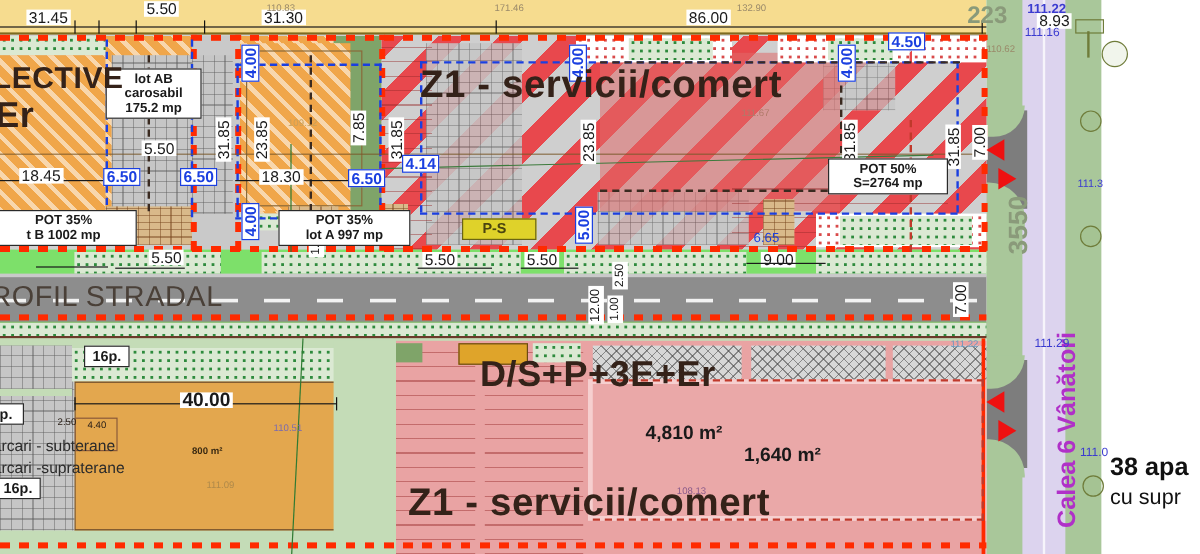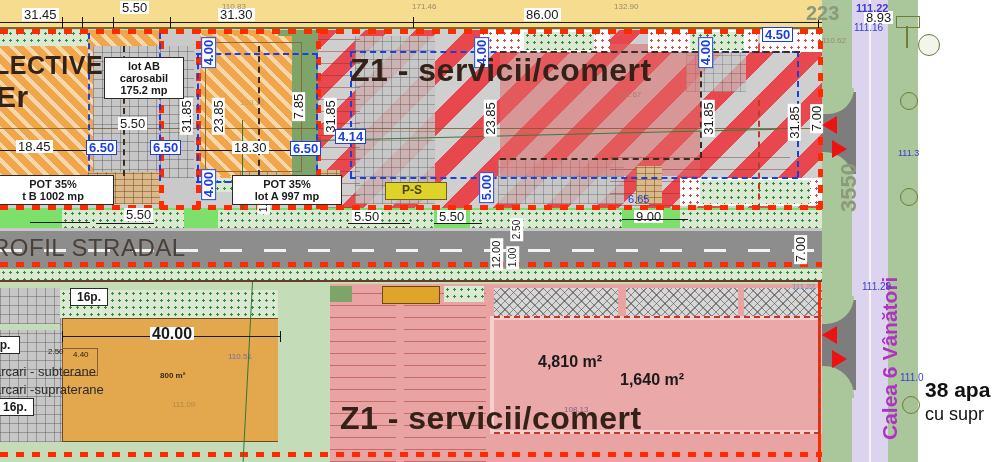--- a/index.html
+++ b/index.html
@@ -292,23 +292,23 @@
   <div class="abs tick" style="left:62px;top:17px;"></div>
   <div class="abs tick" style="left:82px;top:17px;"></div>
   <div class="abs tick" style="left:113px;top:17px;"></div>
   <div class="abs tick" style="left:170px;top:17px;"></div>
   <div class="abs tick" style="left:413px;top:17px;"></div>
   <div class="abs tick" style="left:818px;top:17px;"></div>
 
   <div class="dimtxt" style="left:22px;top:8px;">31.45</div>
   <div class="dimtxt" style="left:120px;top:1px;">5.50</div>
   <div class="dimtxt" style="left:218px;top:8px;">31.30</div>
-  <div class="dimtxt" style="left:524px;top:8px;">86.00</div>
+  <div class="dimtxt" style="left:572px;top:8px;">86.00</div>
   <div class="dimtxt" style="left:864px;top:11px;">8.93</div>
-  <div class="dimtxt blue" style="left:762px;top:27px;">4.50</div>
+  <div class="dimtxt blue" style="left:740px;top:27px;">4.50</div>
 
   <div class="dimtxt blue" style="left:193px;top:45px;transform:rotate(-90deg);">4.00</div>
   <div class="dimtxt blue" style="left:193px;top:177px;transform:rotate(-90deg);">4.00</div>
   <div class="dimtxt blue" style="left:466px;top:45px;transform:rotate(-90deg);">4.00</div>
   <div class="dimtxt blue" style="left:471px;top:180px;transform:rotate(-90deg);">5.00</div>
   <div class="dimtxt blue" style="left:690px;top:45px;transform:rotate(-90deg);">4.00</div>
 
   <div class="dimtxt" style="left:168px;top:110px;transform:rotate(-90deg);">31.85</div>
   <div class="dimtxt" style="left:200px;top:110px;transform:rotate(-90deg);">23.85</div>
   <div class="dimtxt" style="left:284px;top:100px;transform:rotate(-90deg);">7.85</div>
@@ -322,21 +322,21 @@
   <div class="dimtxt" style="left:505px;top:223px;transform:rotate(-90deg);font-size:10px;">2.50</div>
   <div class="dimtxt" style="left:501px;top:251px;transform:rotate(-90deg);font-size:10px;">1.00</div>
   <div class="dimtxt" style="left:252px;top:196px;transform:rotate(-90deg);font-size:10px;">1.50</div>
 
   <div class="abs dimline" style="left:0;top:150px;width:92px;"></div>
   <div class="dimtxt" style="left:16px;top:140px;">18.45</div>
   <div class="dimtxt blue" style="left:86px;top:140px;">6.50</div>
   <div class="dimtxt blue" style="left:150px;top:140px;">6.50</div>
   <div class="dimtxt" style="left:118px;top:117px;">5.50</div>
   <div class="abs dimline" style="left:196px;top:150px;width:118px;"></div>
-  <div class="dimtxt" style="left:232px;top:141px;">18.30</div>
+  <div class="dimtxt" style="left:216px;top:141px;">18.30</div>
   <div class="dimtxt blue" style="left:290px;top:141px;">6.50</div>
   <div class="dimtxt blue" style="left:335px;top:129px;">4.14</div>
 
   <div class="abs dimline" style="left:30px;top:222px;width:60px;"></div>
   <div class="dimtxt" style="left:352px;top:210px;">5.50</div>
   <div class="dimtxt" style="left:437px;top:210px;">5.50</div>
   <div class="dimtxt" style="left:634px;top:210px;">9.00</div>
   <div class="dimtxt" style="left:124px;top:208px;">5.50</div>
   <div class="abs dimline" style="left:96px;top:223px;width:58px;"></div>
   <div class="abs dimline" style="left:348px;top:223px;width:62px;"></div>
@@ -345,32 +345,35 @@
 
   <div class="abs dimline" style="left:62px;top:336px;width:218px;"></div>
   <div class="abs tick" style="left:62px;top:331px;"></div>
   <div class="abs tick" style="left:280px;top:331px;"></div>
   <div class="dimtxt" style="left:150px;top:327px;font-size:16px;font-weight:bold;">40.00</div>
 
   <div class="plainlbl" style="left:48px;top:347px;font-size:8px;">2.50</div>
   <div class="plainlbl" style="left:73px;top:350px;font-size:8px;">4.40</div>
   <div class="plainlbl bluep" style="left:628px;top:193px;font-size:11px;color:#1a3fe0;">6.65</div>
 
-  <div class="callout" style="left:104px;top:57px;width:70px;">lot AB
+  <div class="callout" style="left:88px;top:57px;width:70px;">lot AB
 carosabil
 175.2 mp</div>
   <div class="callout" style="left:-8px;top:175px;width:112px;">POT 35%
 t B  1002 mp</div>
   <div class="callout" style="left:232px;top:175px;width:100px;">POT 35%
 lot A  997 mp</div>
+  <div class="callout" style="left:690px;top:132px;width:90px;">POT 50%
+S=2764 mp</div>
 
   <div class="bigtitle" style="left:-6px;top:51px;font-size:25px;">LECTIVE</div>
   <div class="bigtitle" style="left:-4px;top:80px;font-size:30px;">Er</div>
   <div class="bigtitle" style="left:350px;top:52px;font-size:32px;">Z1 - servicii/comert</div>
   <div class="bigtitle" style="left:-8px;top:234px;font-size:24px;color:#4a4038;font-weight:normal;">ROFIL STRADAL</div>
+  <div class="bigtitle" style="left:400px;top:296px;font-size:30px;">D/S+P+3E+Er</div>
   <div class="bigtitle" style="left:340px;top:400px;font-size:32px;">Z1 - servicii/comert</div>
 
   <div class="areatxt" style="left:538px;top:353px;font-size:16px;">4,810 m²</div>
   <div class="areatxt" style="left:620px;top:371px;font-size:16px;">1,640 m²</div>
   <div class="areatxt" style="left:160px;top:371px;font-size:8px;color:#3a2a12;">800 m²</div>
 
   <div class="callout" style="left:70px;top:288px;width:28px;font-size:12px;">16p.</div>
   <div class="callout" style="left:-4px;top:398px;width:28px;font-size:12px;">16p.</div>
   <div class="callout" style="left:-10px;top:336px;width:20px;font-size:12px;">p.</div>
   <div class="notetxt" style="left:-6px;top:364px;font-size:13px;">arcari - subterane</div>

